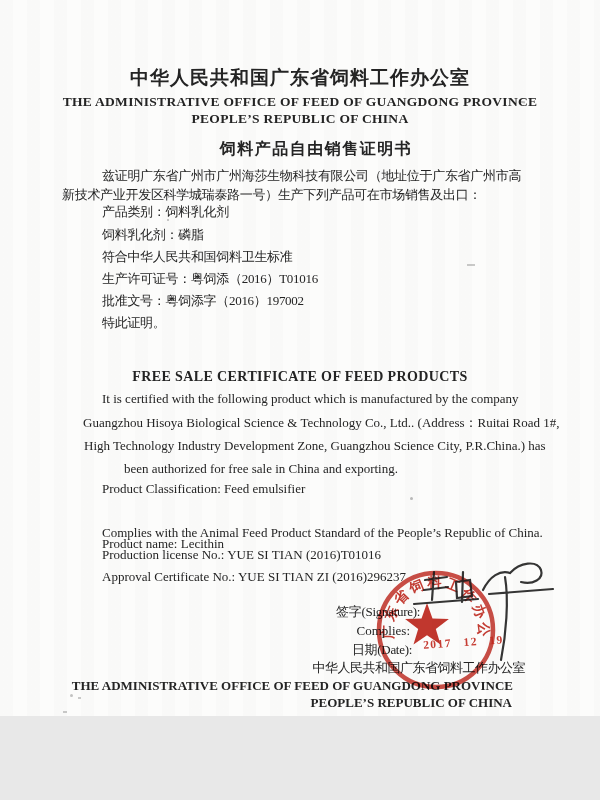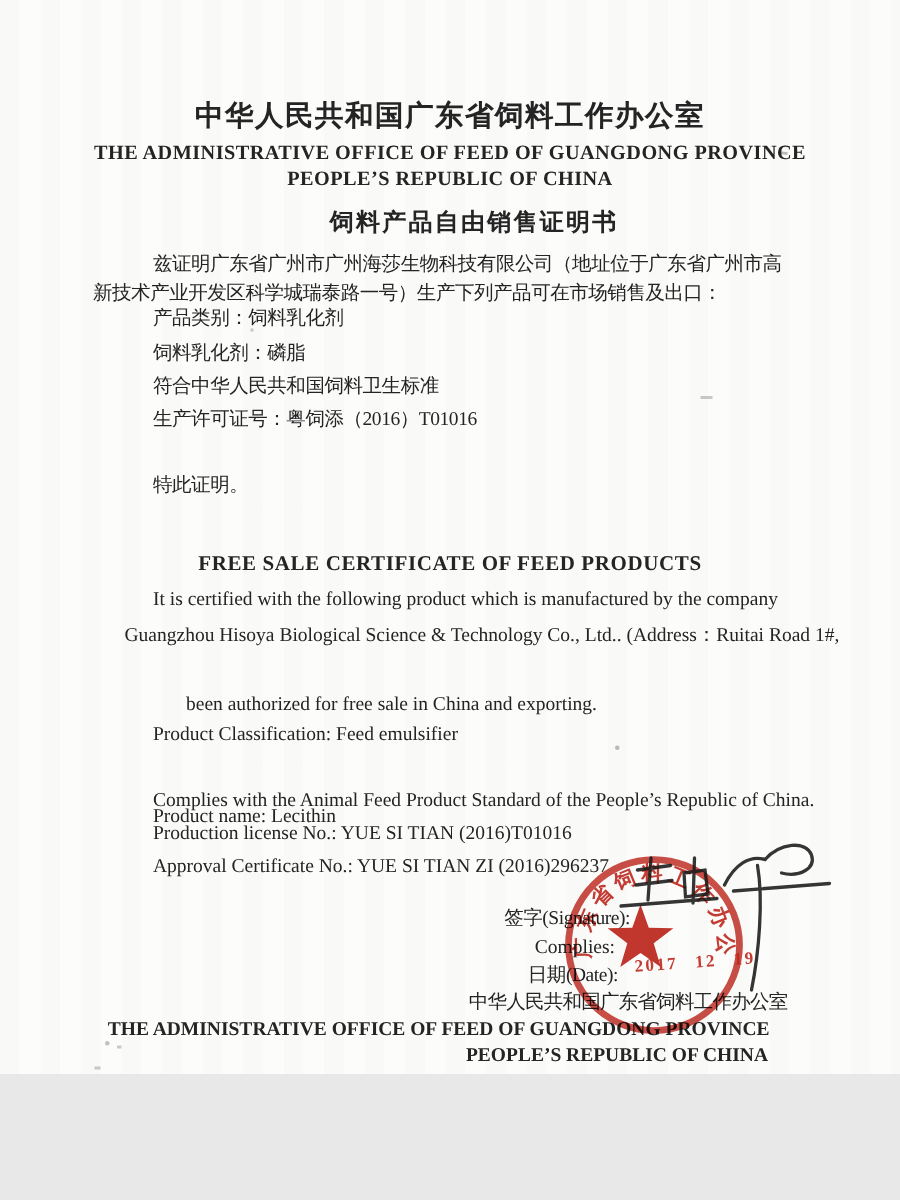--- a/index.html
+++ b/index.html
@@ -45,25 +45,27 @@
   <div class="line en center bold en-title1">THE ADMINISTRATIVE OFFICE OF FEED OF GUANGDONG PROVINCE</div>
   <div class="line en center bold en-title2">PEOPLE’S REPUBLIC OF CHINA</div>
 
   <div class="line zh bold zh-cert">饲料产品自由销售证明书</div>
   <div class="line zh zh-body" style="top:169px; left:102px;">兹证明广东省广州市广州海莎生物科技有限公司（地址位于广东省广州市高</div>
   <div class="line zh zh-body" style="top:188px; left:62px;">新技术产业开发区科学城瑞泰路一号）生产下列产品可在市场销售及出口：</div>
   <div class="line zh zh-body" style="top:205px; left:102px;">产品类别：饲料乳化剂</div>
   <div class="line zh zh-body" style="top:228px; left:102px;">饲料乳化剂：磷脂</div>
   <div class="line zh zh-body" style="top:250px; left:102px;">符合中华人民共和国饲料卫生标准</div>
   <div class="line zh zh-body" style="top:272px; left:102px;">生产许可证号：粤饲添（2016）T01016</div>
+  <div class="line zh zh-body" style="top:294px; left:102px;">批准文号：粤饲添字（2016）197002</div>
   <div class="line zh zh-body" style="top:316px; left:102px;">特此证明。</div>
 
   <div class="line en bold center" style="top:369px; font-size:14px; letter-spacing:.4px;">FREE SALE CERTIFICATE OF FEED PRODUCTS</div>
   <div class="line en en-body" style="top:392px; left:102px;">It is certified with the following product which is manufactured by the company</div>
   <div class="line en en-body" style="top:416px; left:83px;">Guangzhou Hisoya Biological Science &amp; Technology Co., Ltd.. (Address：Ruitai Road 1#,</div>
+  <div class="line en en-body" style="top:439px; left:84px;">High Technology Industry Development Zone, Guangzhou Science City, P.R.China.) has</div>
   <div class="line en en-body" style="top:462px; left:84px;padding-left:40px;">been authorized for free sale in China and exporting.</div>
   <div class="line en en-body" style="top:482px; left:102px;">Product Classification: Feed emulsifier</div>
   <div class="line en en-body" style="top:505px; left:102px;margin-top:32px;">Product name: Lecithin</div>
   <div class="line en en-body" style="top:526px; left:102px;">Complies with the Animal Feed Product Standard of the People’s Republic of China.</div>
   <div class="line en en-body" style="top:548px; left:102px;">Production license No.: YUE SI TIAN (2016)T01016</div>
   <div class="line en en-body" style="top:570px; left:102px;">Approval Certificate No.: YUE SI TIAN ZI (2016)296237</div>
 
   <div class="line zh zh-body" style="top:605px; right:180px;">签字(Signature):</div>
   <div class="line en en-body" style="top:624px; right:190px;">Complies:</div>
   <div class="line zh zh-body" style="top:643px; right:188px;">日期(Date):</div>

